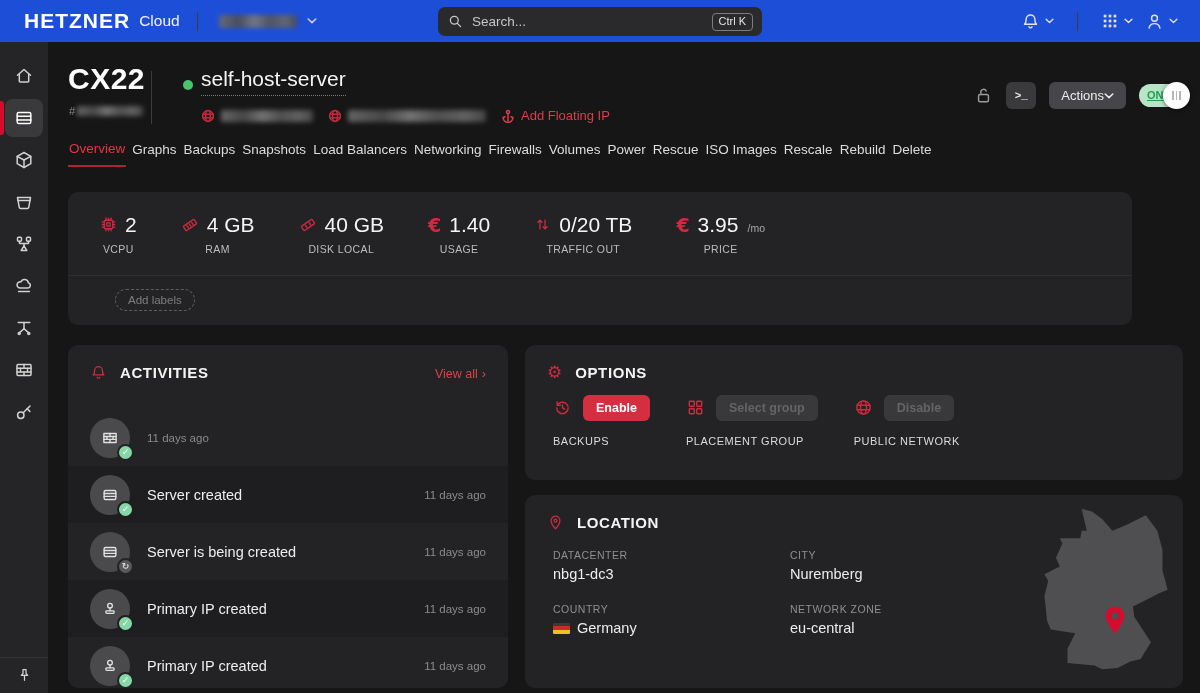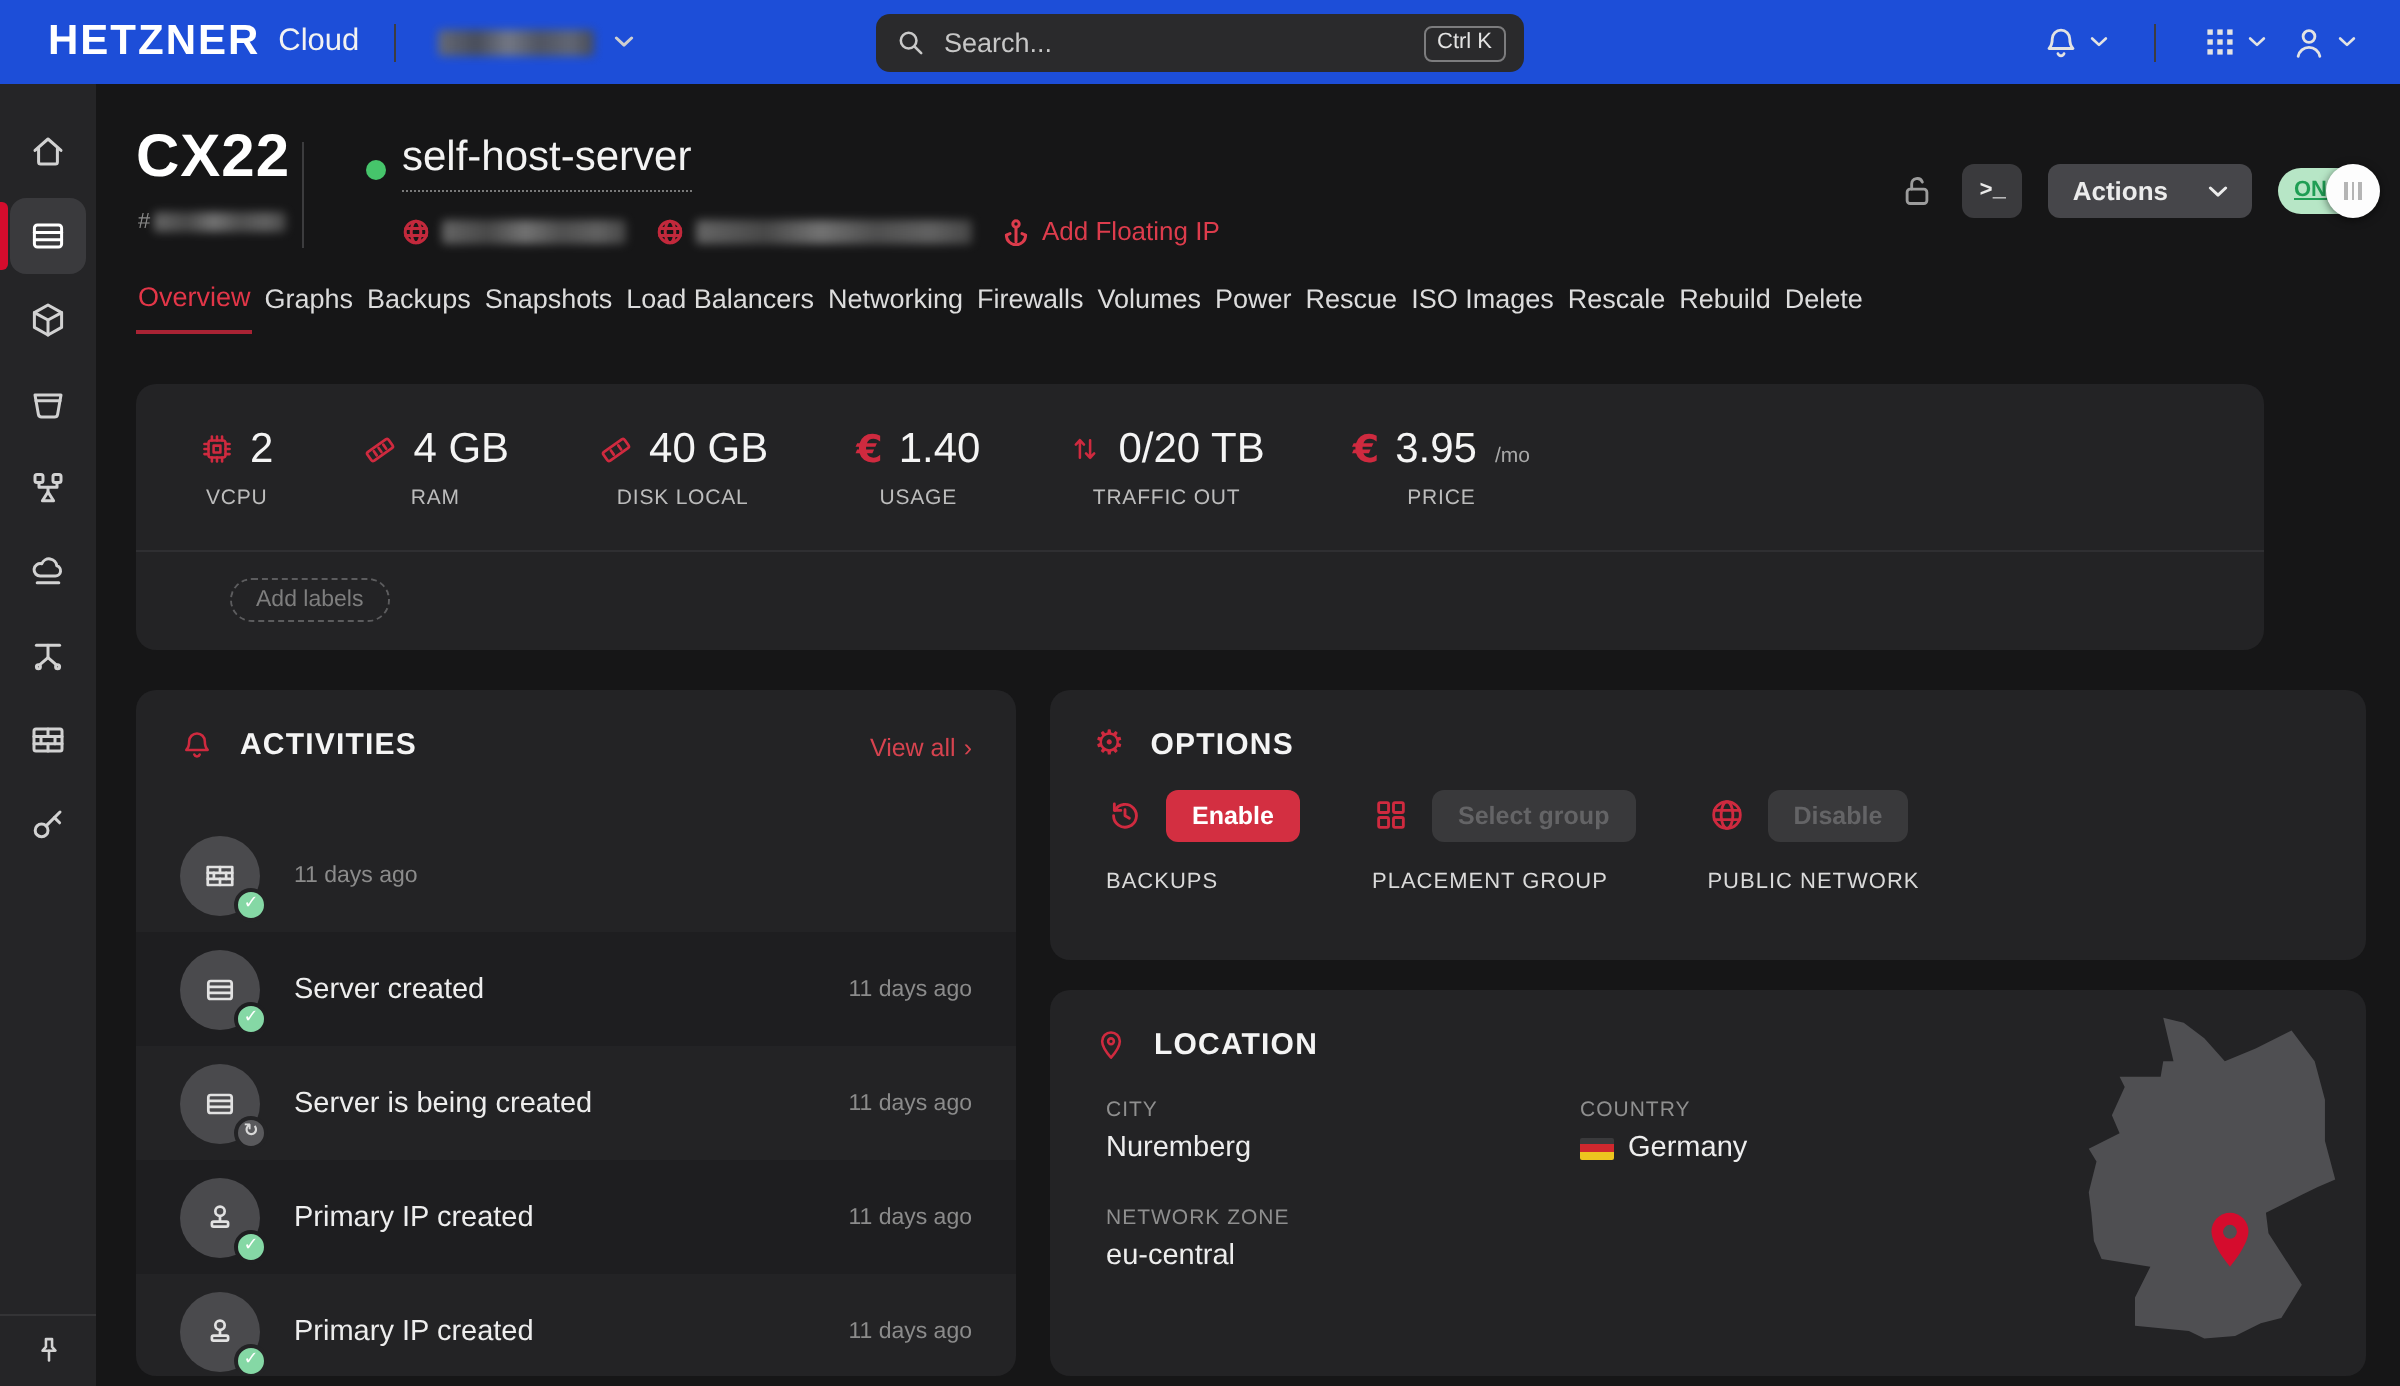--- a/index.html
+++ b/index.html
@@ -58,22 +58,22 @@
   .srv-name { position:absolute; left:153px; top:25px; font-size:21px; color:#f3f3f3;
             border-bottom:1px dotted #7a7a7a; padding-bottom:4px; cursor:text; }
   .srv-ips { position:absolute; left:153px; top:66px; display:flex; align-items:center; gap:15px; }
   .ip-chip { display:flex; align-items:center; gap:6px; color:#c2293c; }
   .add-fip { display:flex; align-items:center; gap:6px; color:#dd3c4c; font-size:13px; background:none;
             border:none; cursor:pointer; }
   .srv-controls { position:absolute; right:14px; top:40px; display:flex; align-items:center; gap:13px; }
   .lock { color:#9c9c9c; }
   .btn-terminal { width:30px; height:27px; background:#3a3a3d; border:none; border-radius:6px; color:#e9e9e9;
             font-family:"Liberation Mono",monospace; font-size:11px; font-weight:700; cursor:pointer; }
-  .btn-actions { display:flex; align-items:center; gap:20px; background:#46464a; border:none; border-radius:6px;
-            color:#ececec; font-size:13px; font-weight:700; padding:6px 12px; cursor:pointer; }
+  .btn-actions { display:flex; align-items:center; gap:0; background:#46464a; border:none; border-radius:6px;
+            color:#ececec; font-size:13px; font-weight:400; padding:6px 12px; cursor:pointer; }
   .toggle { position:relative; width:47px; height:23px; border-radius:12px; background:#b7e6c6; border:none; cursor:pointer; }
   .toggle-label { position:absolute; left:8px; top:5px; font-size:11px; font-weight:800; color:#1f9e54;text-decoration:underline; }
   .knob { position:absolute; right:-4px; top:-2px; width:27px; height:27px; border-radius:50%; background:#fdfdfd;
             box-shadow:0 1px 4px rgba(0,0,0,.55); display:flex; align-items:center; justify-content:center; gap:2px; }
   .knob i { width:1.4px; height:9px; background:#b5b5b5; }
 
   .tabs { position:absolute; left:20px; top:99px; display:flex; gap:5px; }
   .tab { background:none; border:none; font-size:13.5px; color:#dcdcdc; padding:0 1px 9px; cursor:pointer; }
   .tab.active { color:#e23648; border-bottom:2.5px solid #a92334; font-weight:400; }
 
@@ -698,20 +698,24 @@
             <g class="stroke" stroke-width="1.5">
               <path d="M10 2.6 a5.2 5.2 0 0 1 5.2 5.2 C15.2 11.6 10 17.4 10 17.4 S4.8 11.6 4.8 7.8 A5.2 5.2 0 0 1 10 2.6 Z"></path>
               <circle cx="10" cy="7.8" r="1.7"></circle>
             </g>
           </svg>
       </span>
       <span class="card-title">LOCATION</span>
     </div>
     <div class="loc-grid">
       <div>
+        <div class="loc-label">DATACENTER</div>
+        <div class="loc-value">nbg1-dc3</div>
+      </div>
+      <div>
         <div class="loc-label">CITY</div>
         <div class="loc-value">Nuremberg</div>
       </div>
       <div>
         <div class="loc-label">COUNTRY</div>
         <div class="loc-value">
           <span class="flag">
               <i class="f1"></i>
               <i class="f2"></i>
               <i class="f3"></i>

